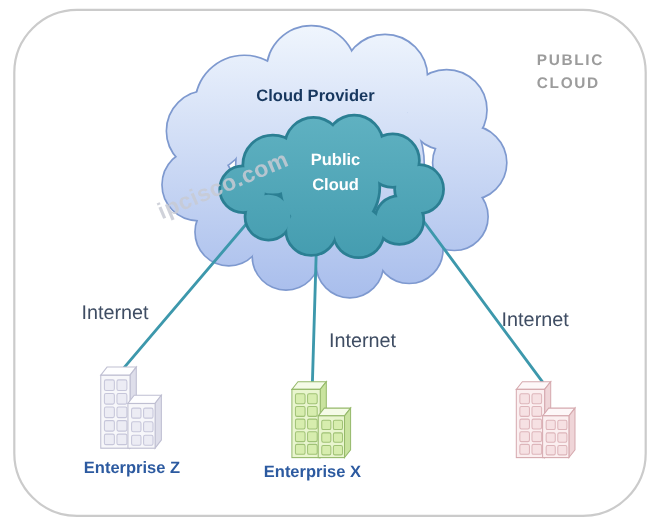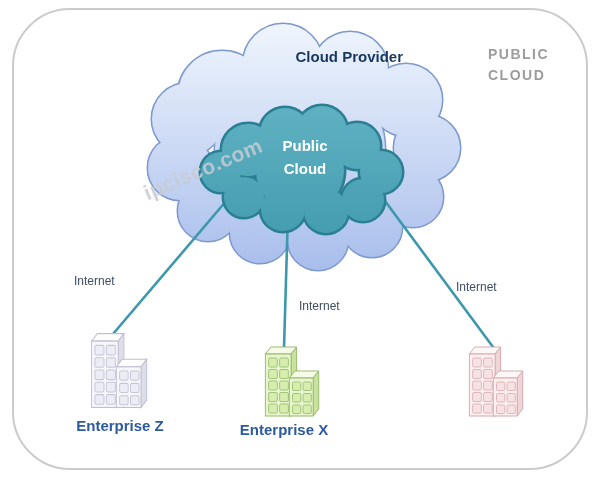--- a/index.html
+++ b/index.html
@@ -4,28 +4,28 @@
 <style>
   html,body{margin:0;padding:0;background:#fff;}
   body{font-family:"Liberation Sans", sans-serif;}
   .canvas{position:relative;width:601px;height:479px;background:#ffffff;overflow:hidden;}
   .frame{position:absolute;left:12px;top:8px;width:572px;height:458px;
          border:2px solid var(--frame-border,#cbcbcb);border-radius:58px;background:transparent;}
   .scene{position:absolute;left:0;top:0;width:601px;height:479px;}
   .txt{position:absolute;white-space:pre;}
   .corner-label{left:488px;top:44px;font-size:14px;font-weight:bold;letter-spacing:1.5px;
                 line-height:1.5;color:var(--corner-text,#9c9c9c);}
-  .provider-label{left:233px;top:48px;width:170px;text-align:right;font-size:15px;
+  .provider-label{left:233px;top:79px;width:170px;text-align:left;font-size:15px;
                   font-weight:bold;color:var(--provider-text,#17375e);}
   .public-label{left:267px;top:134px;width:76px;text-align:center;font-size:15px;
                 font-weight:bold;line-height:1.55;color:var(--public-text,#ffffff);}
   .watermark{left:140px;top:183px;font-size:21px;font-weight:bold;letter-spacing:0.5px;
              color:var(--watermark-text,#c8cbd4);opacity:0.85;
              transform:rotate(-23deg);transform-origin:0 0;}
-  .internet{font-size:12px;color:var(--internet-text,#3f4d63);}
+  .internet{font-size:18px;color:var(--internet-text,#3f4d63);}
   .i0{left:74px;top:274px;}
   .i1{left:299px;top:299px;}
   .i2{left:456px;top:280px;}
   .ent{font-size:15px;font-weight:bold;width:120px;text-align:center;}
   .e0{left:60px;top:417px;color:var(--enterprise-blue,#2c5aa0);}
   .e1{left:224px;top:421px;color:var(--enterprise-blue,#2c5aa0);}
   .e2{left:427px;top:421px;color:var(--enterprise-pink,#c8858c);}
 </style>
 </head>
 <body>

